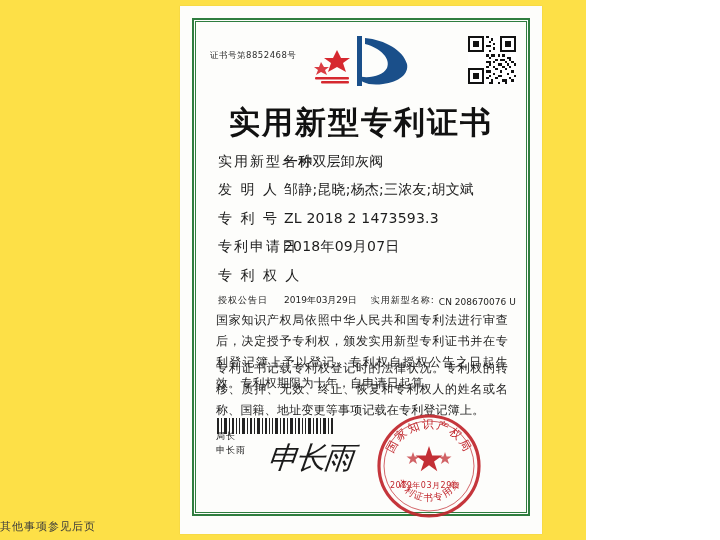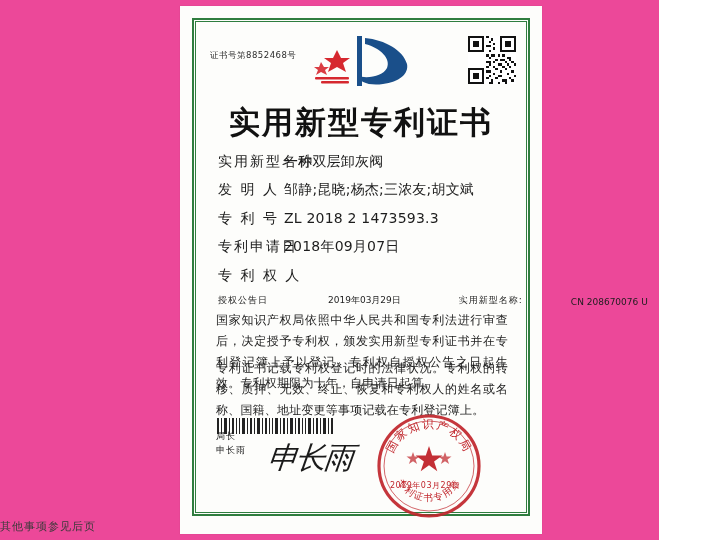--- a/index.html
+++ b/index.html
@@ -8,23 +8,23 @@
     background: #ffffff;
   }
   body {
     width: 720px;
     height: 540px;
     overflow: hidden;
     font-family: "DejaVu Sans", sans-serif;
   }
   #page {
     position: relative;
-    width: 659px;
+    width: 586px;
     height: 540px;
-    background: #ec4899;
+    background: #fde047;
   }
   
   .sheet {
     position: absolute;
     left: 180px;
     top: 6px;
     width: 362px;
     height: 528px;
     background: #fdfdfb;
     box-shadow: 0 0 1px rgba(0,0,0,.15);
@@ -112,21 +112,20 @@
   .row .val {
     flex: 1 1 auto;
     letter-spacing: .2px;
   }
   .row-inline {
     display: flex;
     align-items: flex-end;
     margin-bottom: 9.5px;
     font-size: 9px;
     color: #1d1d1d;
-    gap: 44px;
   }
   .row-inline .lbl {
     width: 66px;
     flex: 0 0 66px;
     letter-spacing: 1px;
     white-space: nowrap;
   }
   .row-inline .val { margin-right: 14px; white-space: nowrap;}
   .row-inline .lbl2 { margin-right: 4px; white-space: nowrap; letter-spacing:1px;}
   .row-inline .val2 { white-space: nowrap; }

